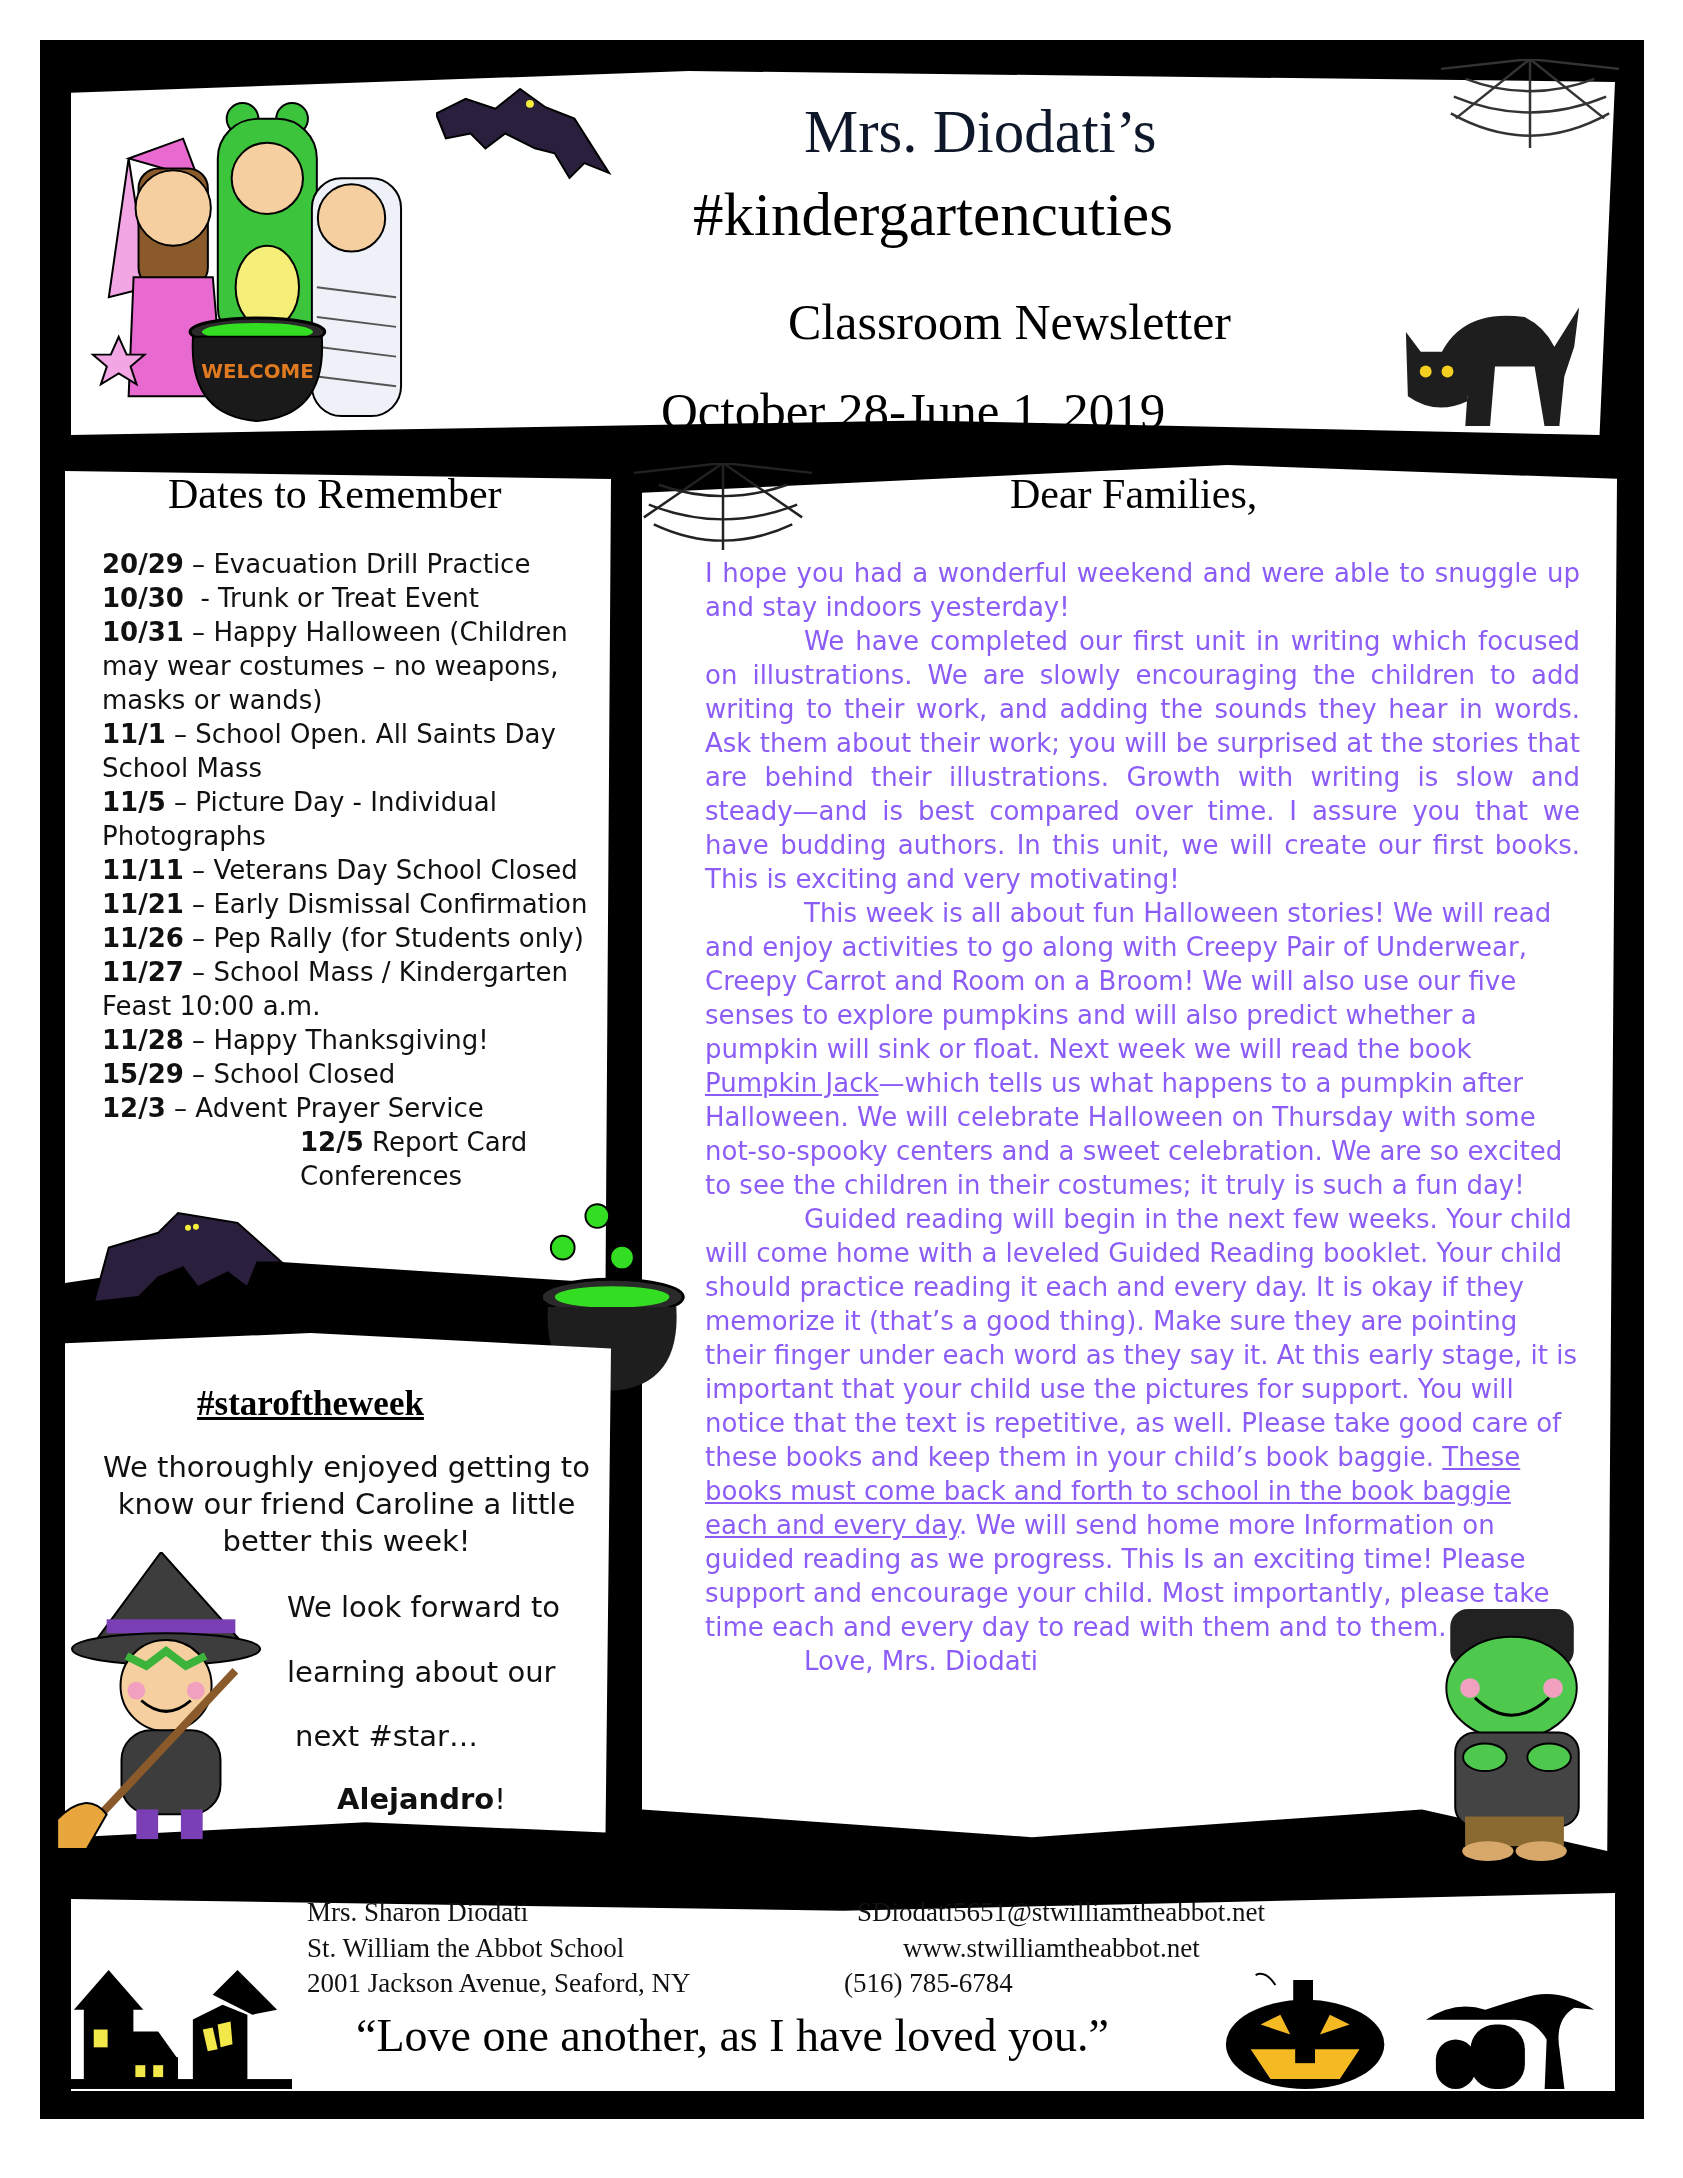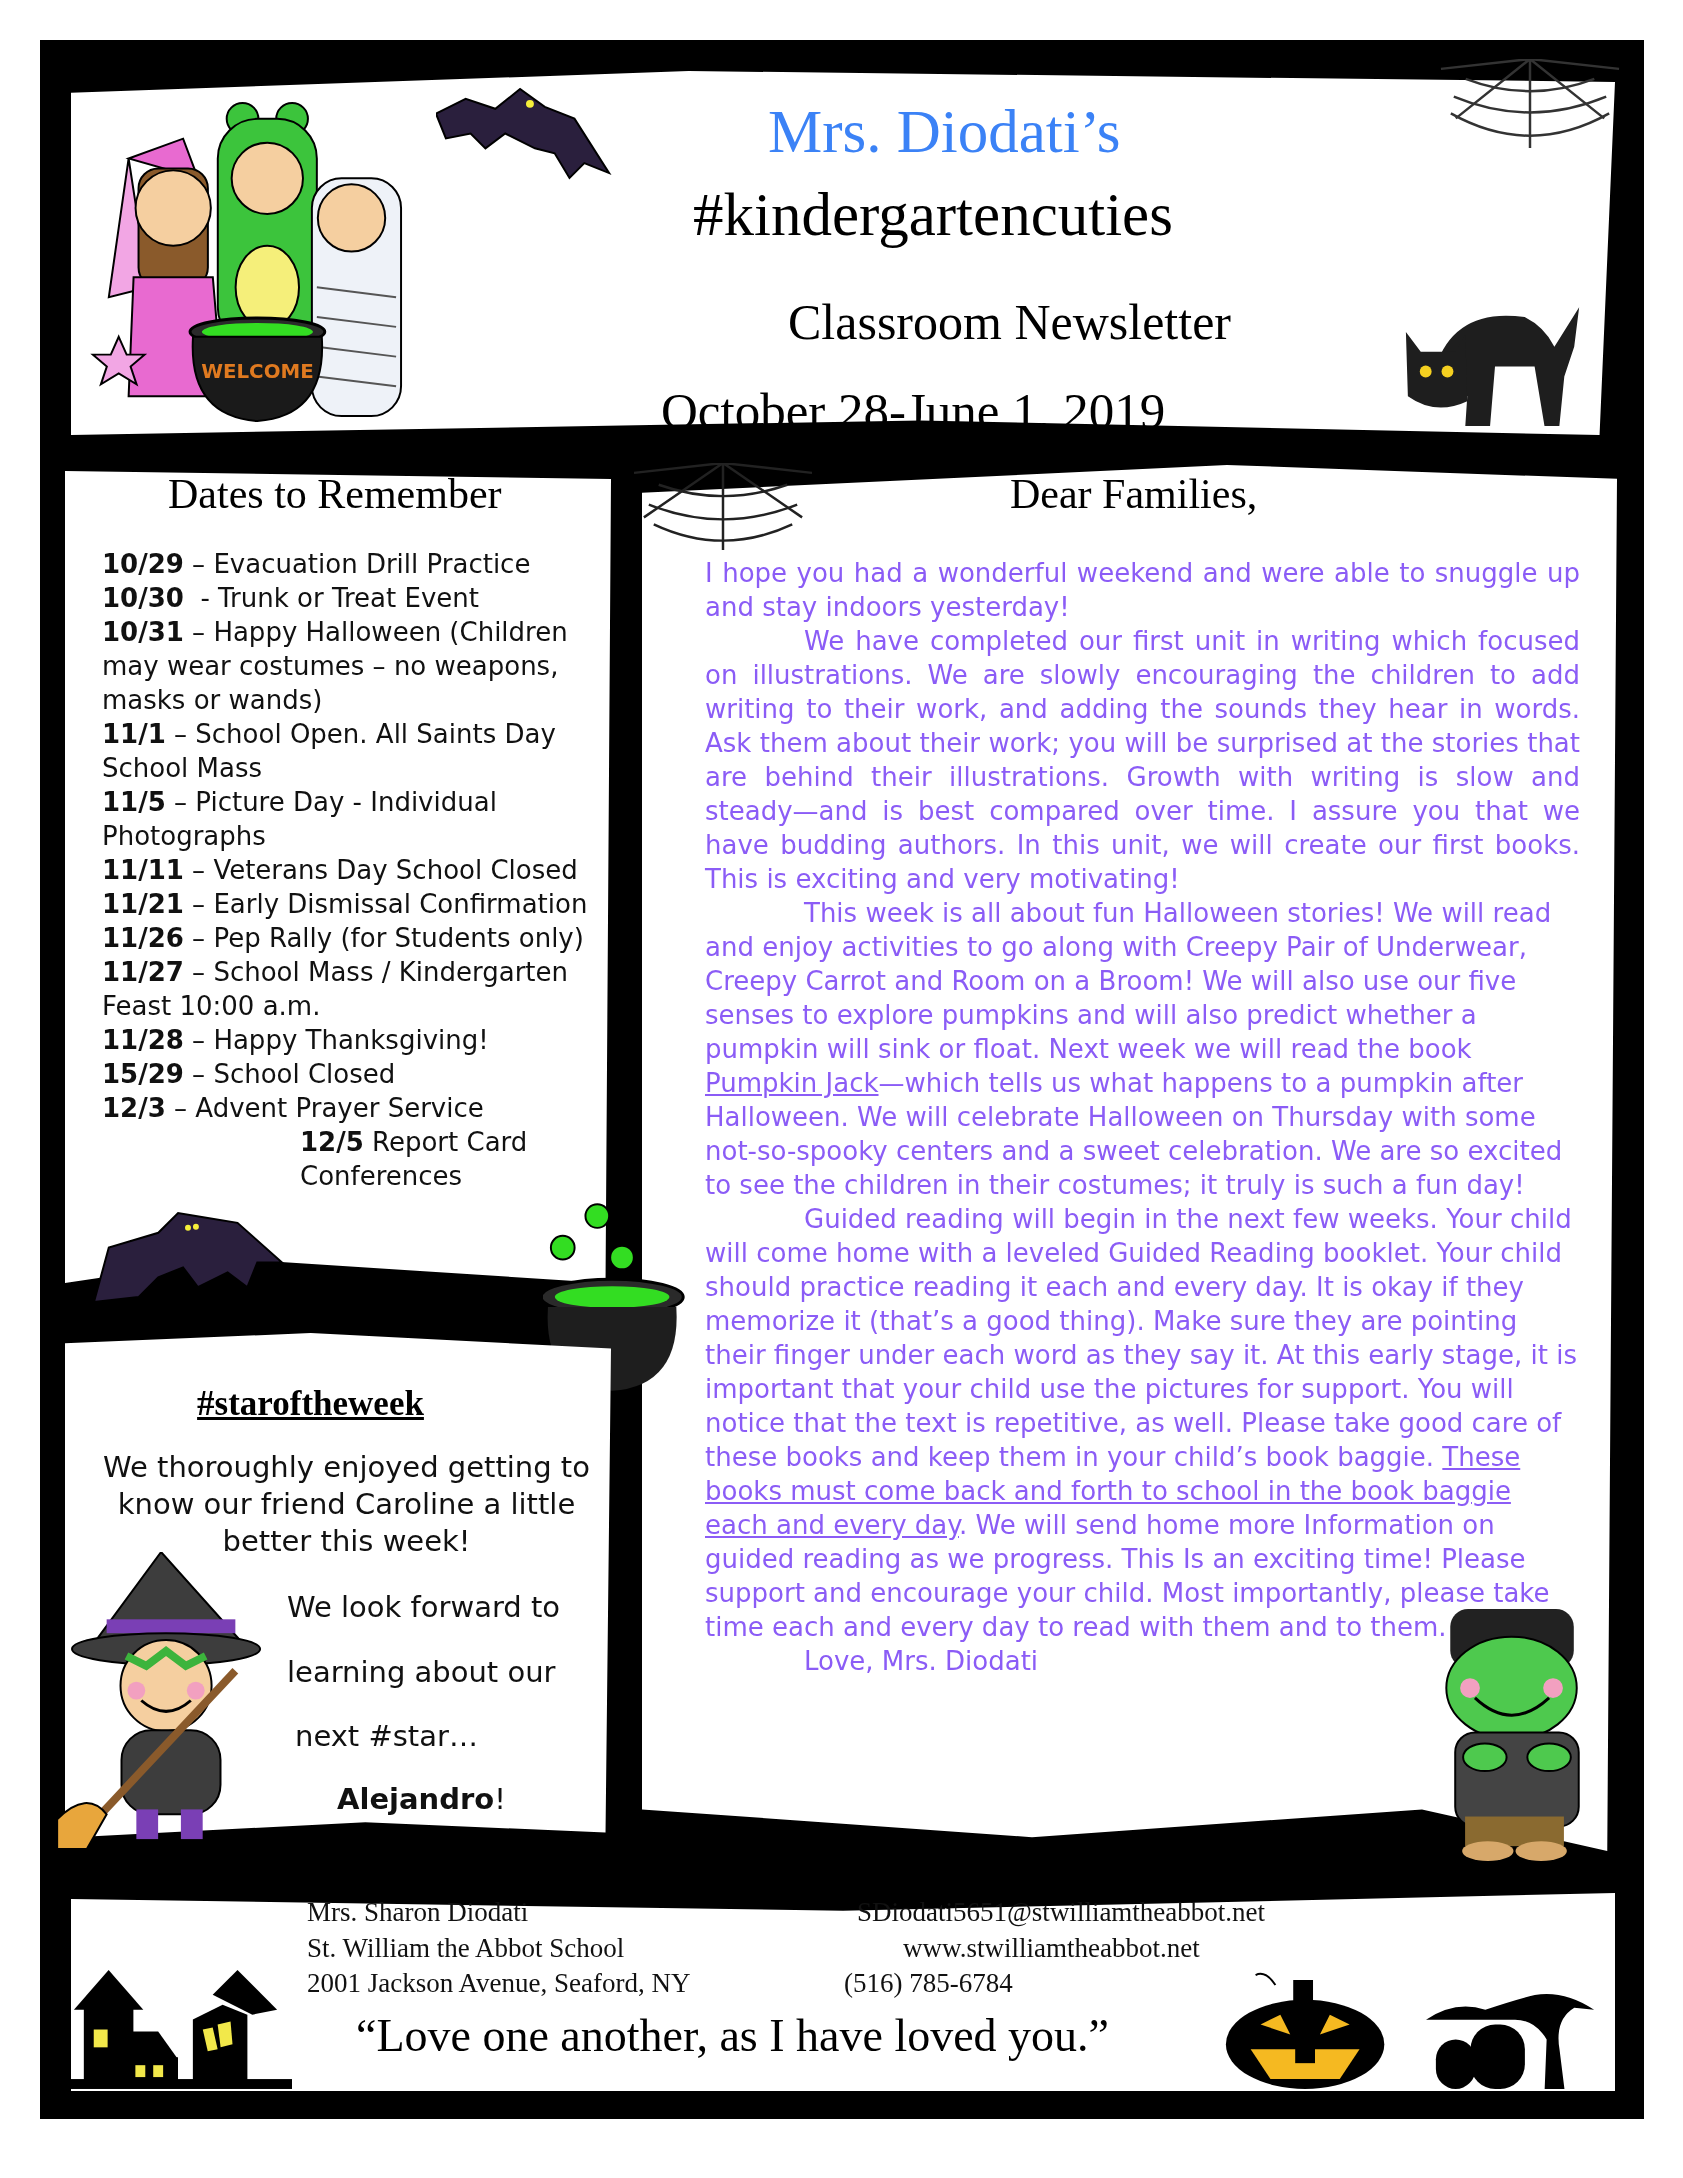--- a/index.html
+++ b/index.html
@@ -9,21 +9,21 @@
   .serif { font-family:"Liberation Serif", "DejaVu Serif", serif; }
   .sans { font-family:"DejaVu Sans", "Liberation Sans", sans-serif; }
 
   
   #p-header { left:71px; top:71px; width:1544px; height:364px; clip-path:polygon(0 6%,40% 0,100% 3%,99% 100%,55% 96%,0 100%); }
   #p-dates { left:65px; top:471px; width:546px; height:812px; clip-path:polygon(0 0,100% 1%,99% 100%,30% 97%,0 100%); }
   #p-letter { left:642px; top:465px; width:975px; height:1386px; clip-path:polygon(0 2%,60% 0,100% 1%,99% 100%,80% 97%,40% 99%,0 97%); }
   #p-star { left:65px; top:1333px; width:546px; height:515px; clip-path:polygon(0 2%,45% 0,100% 3%,99% 97%,55% 95%,0 98%); }
   #p-footer { left:71px; top:1893px; width:1544px; height:198px; clip-path:polygon(0 3%,50% 9%,100% 0,100% 100%,0 100%); }
 
-  .title1 { position:absolute; left:768px; top:101px; font-size:61px; color:#3b82f6; line-height:1; }
+  .title1 { position:absolute; left:804px; top:101px; font-size:61px; color:#0f172a; line-height:1; }
   .title2 { position:absolute; left:693px; top:184px; font-size:61px; color:#000; line-height:1; }
   .title3 { position:absolute; left:788px; top:297px; font-size:50px; color:#000; line-height:1; }
   .title4 { position:absolute; left:661px; top:386px; font-size:51px; color:#000; line-height:1; }
 
   .sec-head { position:absolute; font-size:42px; color:#000; line-height:1; }
 
   .dates-list { position:absolute; left:102px; top:547px; width:515px; font-size:26px; line-height:34px; color:#111; }
   .dates-list .row { display:block; }
   .dates-list b { font-weight:bold; }
   .dates-list .indent { padding-left:198px; }
@@ -96,21 +96,21 @@
 
 <div class="title1 serif">Mrs. Diodati’s</div>
 <div class="title2 serif">#kindergartencuties</div>
 <div class="title3 serif">Classroom Newsletter</div>
 <div class="title4 serif">October 28-June 1, 2019</div>
 
 <div id="p-dates" class="panel"></div>
 <div class="sec-head serif" style="left:168px;top:473px;">Dates to Remember</div>
 
 <div class="dates-list sans">
-  <span class="row"><b>10/29</b><span> – Evacuation Drill Practice</span></span>
+  <span class="row"><b>20/29</b><span> – Evacuation Drill Practice</span></span>
   <span class="row"><b>10/30</b><span style="white-space:pre">  - Trunk or Treat Event</span></span>
   <span class="row"><b>10/31</b><span> – Happy Halloween (Children may wear costumes – no weapons, masks or wands)</span></span>
   <span class="row"><b>11/1</b><span> – School Open. All Saints Day School Mass</span></span>
   <span class="row"><b>11/5</b><span> – Picture Day - Individual Photographs</span></span>
   <span class="row"><b>11/11</b><span> – Veterans Day School Closed</span></span>
   <span class="row"><b>11/21</b><span> – Early Dismissal Confirmation</span></span>
   <span class="row"><b>11/26</b><span> – Pep Rally (for Students only)</span></span>
   <span class="row"><b>11/27</b><span> – School Mass /  Kindergarten Feast 10:00 a.m.</span></span>
   <span class="row"><b>11/28</b><span> – Happy Thanksgiving!</span></span>
   <span class="row"><b>15/29</b><span> – School Closed</span></span>

